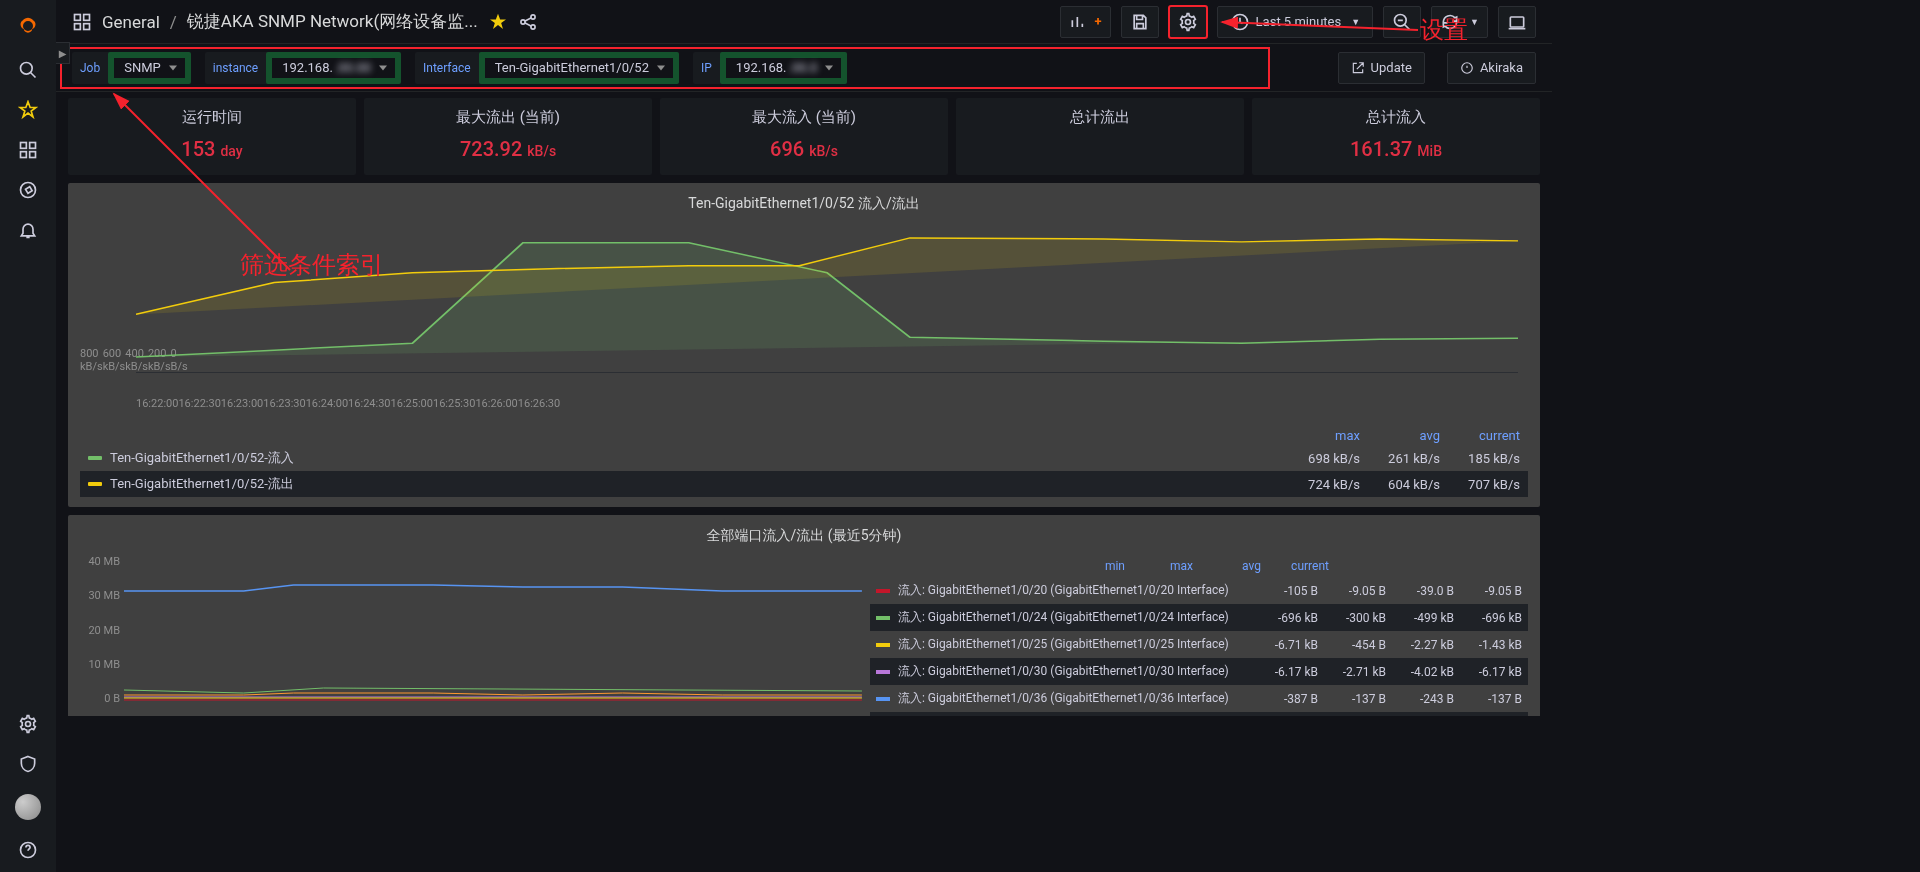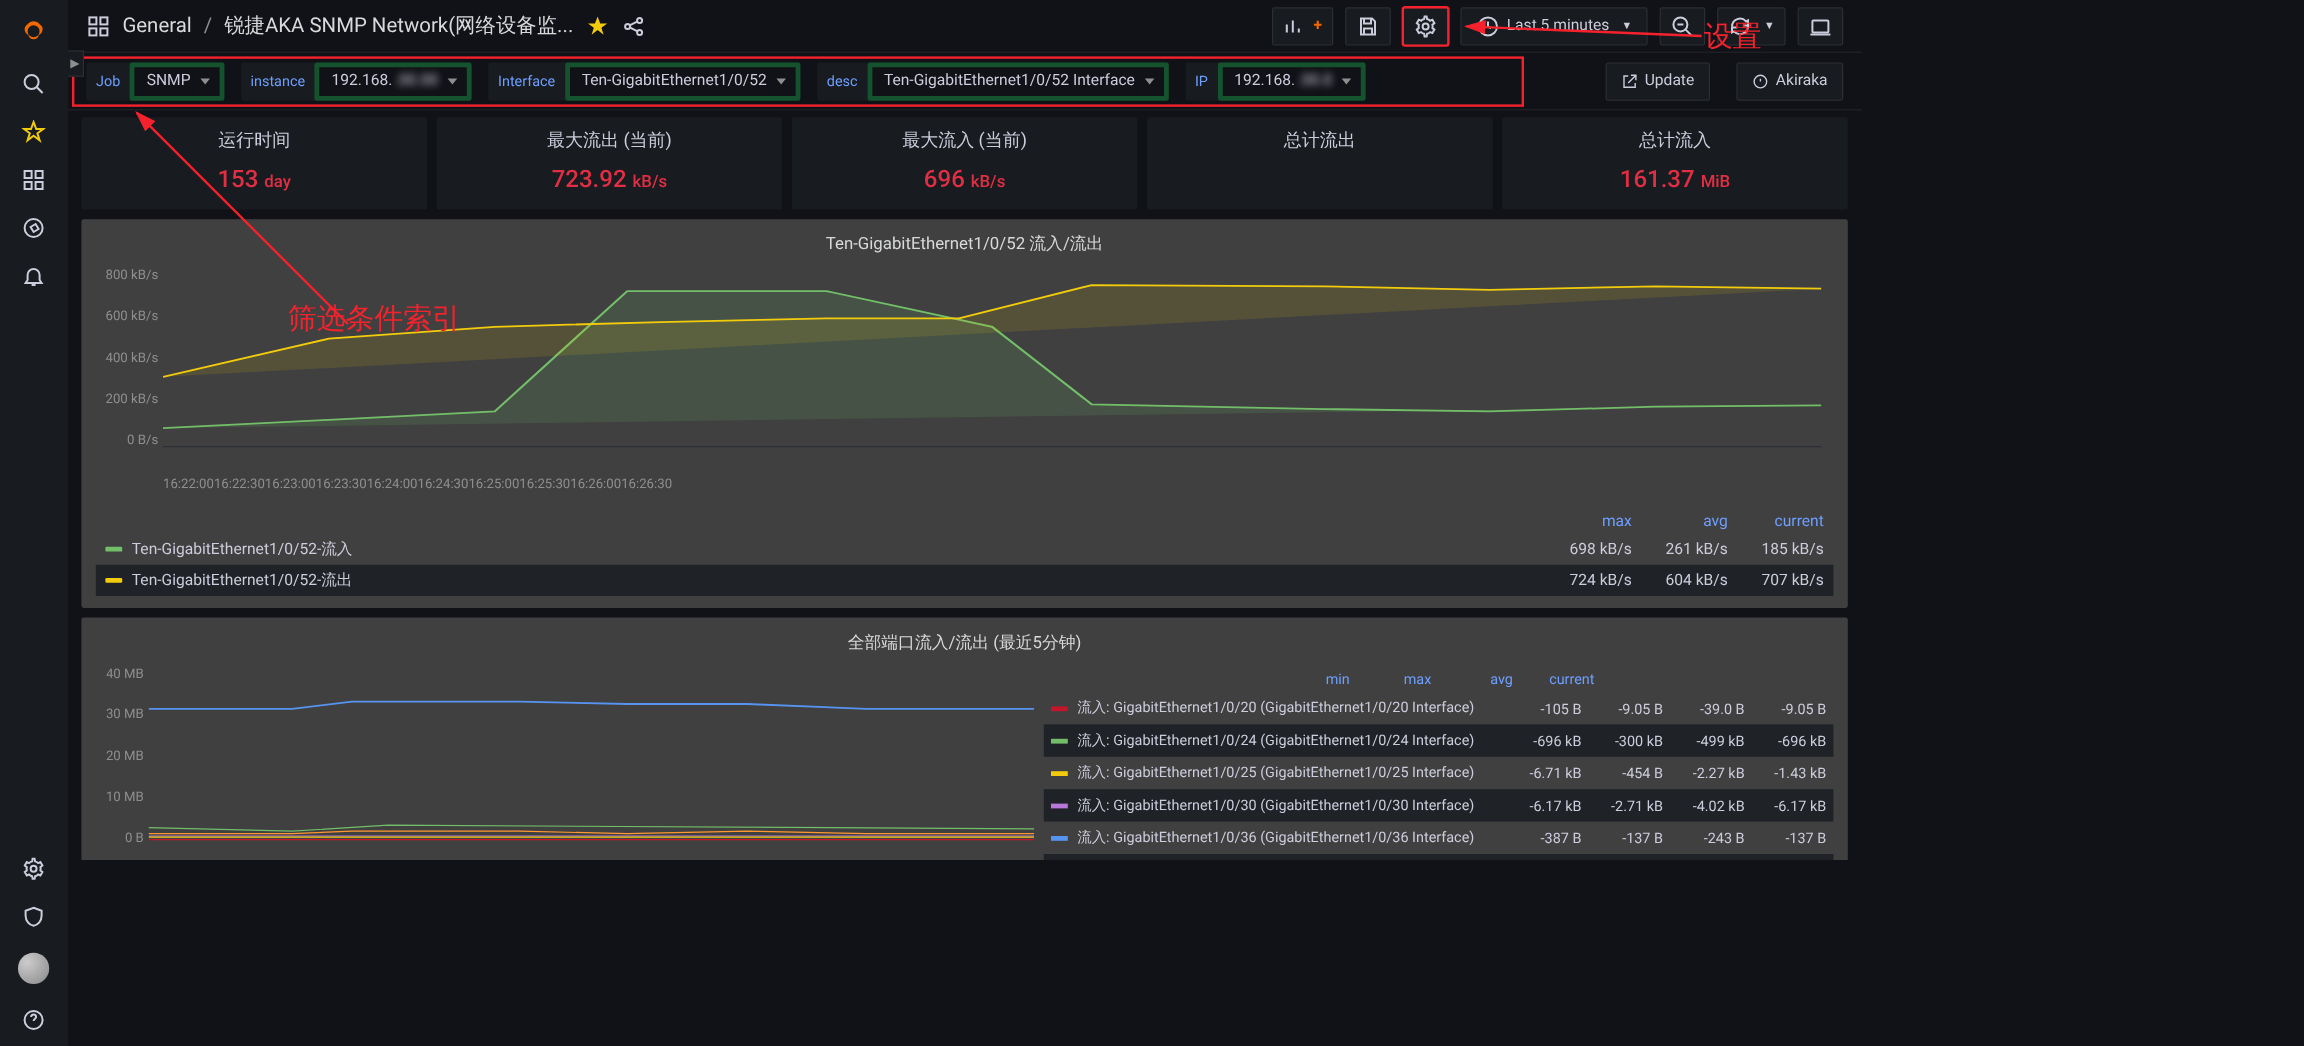--- a/index.html
+++ b/index.html
@@ -14,34 +14,34 @@
 .main { margin-left: 56px; height: 100%; display: flex; flex-direction: column; position: relative; }
 .top-bar { height: 44px; display: flex; align-items: center; padding: 0 16px; gap: 10px; border-bottom: 1px solid #222426; position: relative; }
 .breadcrumb { display: flex; align-items: center; gap: 10px; font-size: 17px; color: #d8d9da; }
 .breadcrumb .sep { color: #8e8e8e; }
 .spacer { flex: 1; }
 .top-btn { height: 32px; min-width: 36px; padding: 0 8px; border: 1px solid #2b2e33; background: #181b1f; border-radius: 2px; display: flex; align-items: center; justify-content: center; gap: 6px; cursor: pointer; color: #ccccdc; font-size: 13px; }
 .settings-highlight { outline: 2px solid #f5222d; outline-offset: -1px; }
 .vars-bar { height: 48px; display: flex; align-items: center; padding: 0 16px; gap: 14px; border-bottom: 1px solid #222426; position: relative; }
 .vars-box { position: absolute; left: 4px; top: 3px; height: 42px; border: 2px solid #f5222d; pointer-events: none; width: 1210px; }
 .var-label { color: #6e9fff; font-size: 12px; padding: 0 8px; }
-.var-select { background: #111217; border: 4px solid #14532d; height: 32px; padding: 0 24px 0 10px; color: #ccccdc; border-radius: 2px; font-size: 13px; display: flex; align-items: center; position: relative; cursor: pointer; }
+.var-select { background: #111217; border: 6px solid #14532d; height: 32px; padding: 0 24px 0 10px; color: #ccccdc; border-radius: 2px; font-size: 13px; display: flex; align-items: center; position: relative; cursor: pointer; }
 .var-select::after { content: ''; position: absolute; right: 8px; top: 50%; width: 0; height: 0; border-left: 4px solid transparent; border-right: 4px solid transparent; border-top: 5px solid #8e8e8e; transform: translateY(-50%); }
 .var-group { display: flex; align-items: center; background: #181b1f; border-radius: 2px; }
 .action-btn { margin-left: auto; background: #181b1f; border: 1px solid #2b2e33; height: 32px; padding: 0 12px; color: #ccccdc; border-radius: 2px; display: flex; align-items: center; gap: 6px; cursor: pointer; font-size: 13px; }
 .content { flex: 1; padding: 6px 12px; overflow: auto; }
 .stats-row { display: flex; gap: 8px; margin-bottom: 8px; }
 .stat-panel { flex: 1; background: #181b1f; border-radius: 2px; padding: 10px 0 14px; text-align: center; }
 .stat-title { color: #ccccdc; font-size: 15px; margin-bottom: 10px; }
 .stat-value { color: #e02f44; font-size: 20px; font-weight: 500; }
 .stat-value .unit { font-size: 14px; }
 .graph-panel { background: #404040; border-radius: 2px; padding: 8px 12px 10px; margin-bottom: 8px; }
 .panel-title { text-align: center; color: #d8d9da; font-size: 14px; padding: 4px 0 10px; }
 .chart-area { position: relative; height: 170px; margin-left: 56px; margin-right: 10px; }
-.y-labels { position: absolute; left: -56px; top: 0; bottom: 20px; width: 52px; display: flex; flex-direction: column; justify-content: space-between; align-items: flex-end; font-size: 11px; color: #8e8e8e; }
+.y-labels { position: absolute; left: -56px; top: 0; bottom: 20px; width: 52px; display: flex; flex-direction: row; justify-content: space-between; align-items: flex-end; font-size: 11px; color: #8e8e8e; }
 .x-labels { display: flex; font-size: 11px; color: #8e8e8e; margin: 4px 10px 0 56px; }
 .plot { position: absolute; inset: 0 0 20px 0; border-bottom: 1px solid #2b2e33; }
 .legend-table { display: flex; flex-direction: column; margin-top: 16px; font-size: 13px; }
 .legend-header { display: flex; justify-content: flex-end; gap: 24px; color: #6e9fff; padding: 2px 8px; }
 .legend-header span { width: 56px; text-align: right; }
 .legend-row { display: flex; align-items: center; padding: 4px 8px; }
 .legend-row:nth-child(even) { background: #1f2227; }
 .legend-swatch { width: 14px; height: 4px; margin-right: 8px; border-radius: 1px; }
 .legend-label { flex: 1; color: #ccccdc; }
 .legend-vals { display: flex; gap: 24px; color: #ccccdc; }
@@ -214,24 +214,20 @@
         <div class="var-select">
           <span>192.168.</span>
           <span style="filter:blur(3px);margin-left:2px;">.00.00</span>
         </div>
       </div>
     <div class="var-group">
         <span class="var-label">Interface</span>
         <div class="var-select">Ten-GigabitEthernet1/0/52</div>
       </div>
     <div class="var-group">
-        <span class="var-label">desc</span>
-        <div class="var-select">Ten-GigabitEthernet1/0/52 Interface</div>
-      </div>
-    <div class="var-group">
         <span class="var-label">IP</span>
         <div class="var-select">
           <span>192.168.</span>
           <span style="filter:blur(3px);margin-left:2px;">.00.0</span>
         </div>
       </div>
     <div class="spacer"></div>
     <div class="action-btn">
         <svg width="14" height="14" viewBox="0 0 24 24" fill="none" stroke="currentColor" stroke-width="2">
           <path d="M14 3h7v7M21 3L10 14M10 4H4v16h16v-6"></path>

